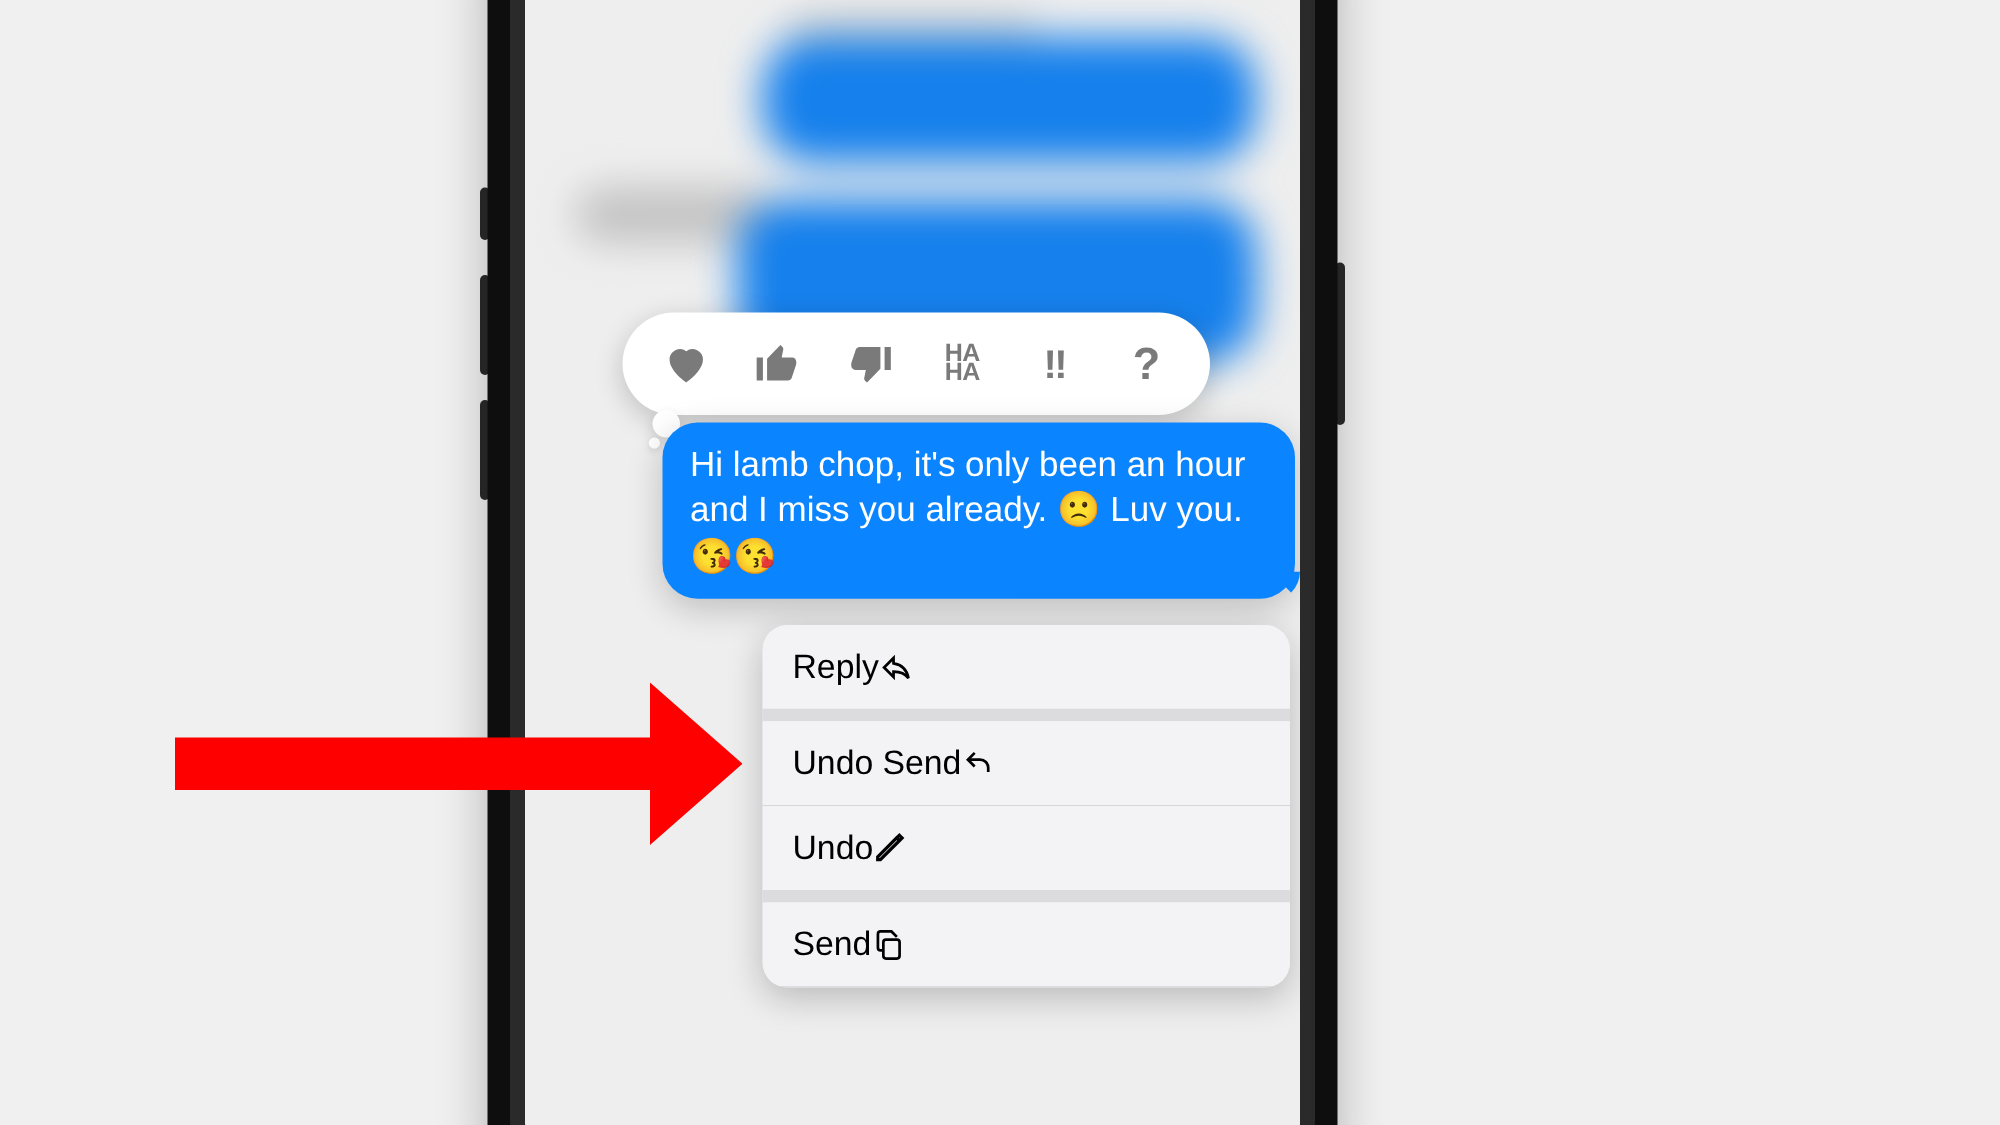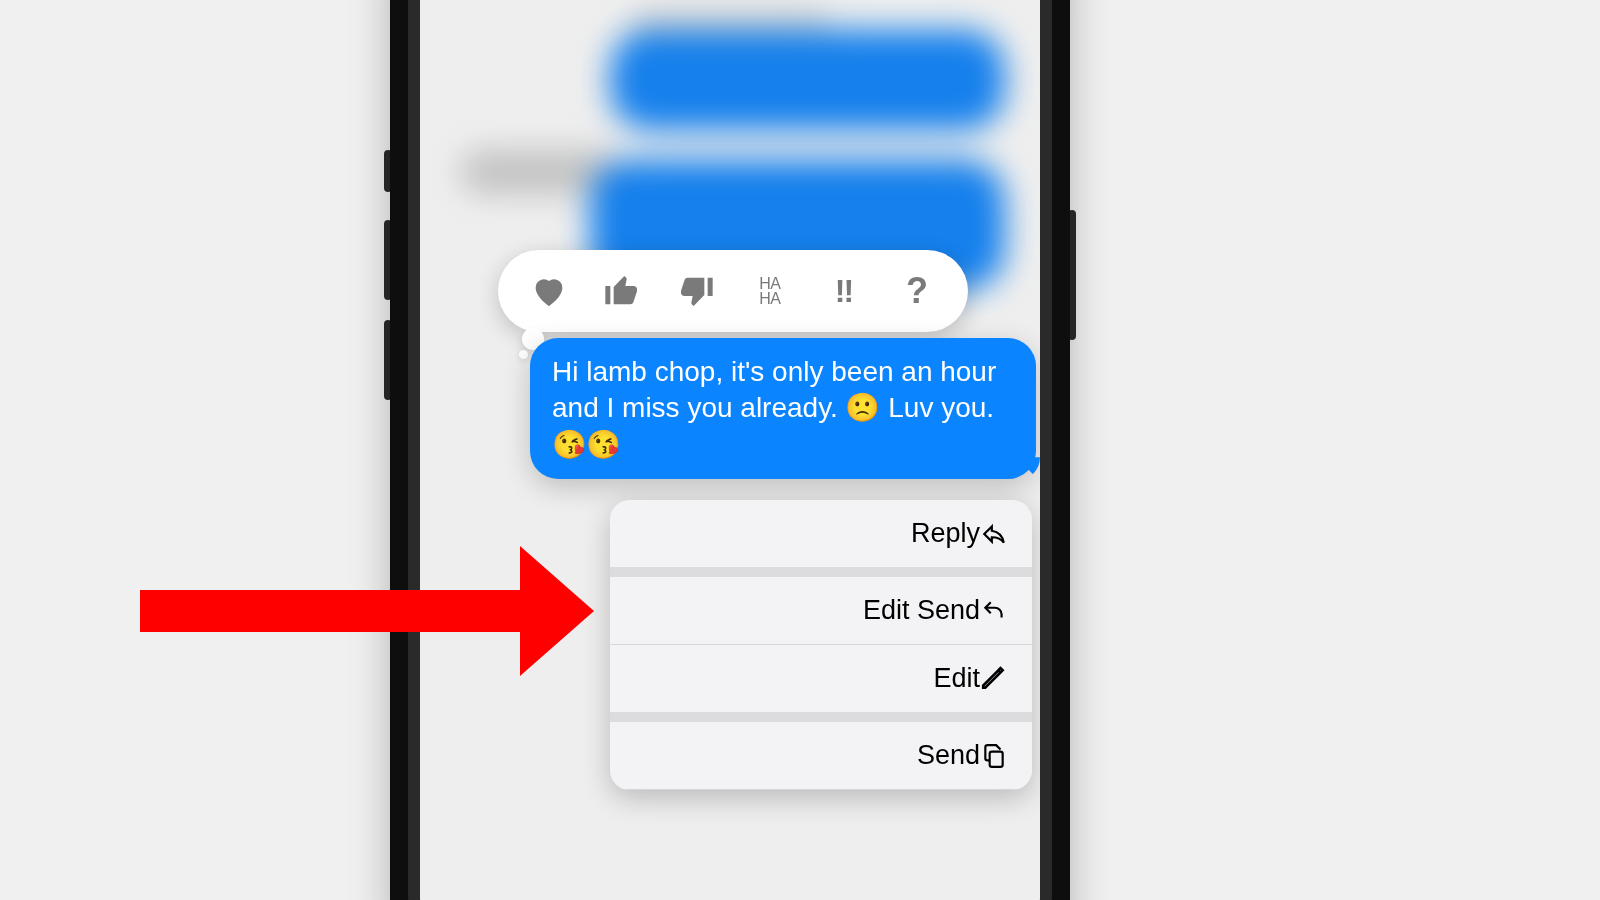--- a/index.html
+++ b/index.html
@@ -32,40 +32,40 @@
   .dim-overlay{position:absolute;inset:0;background:rgba(160,160,160,.08);}
 
   
   .tapback{position:absolute;left:78px;top:340px;width:470px;height:82px;
     background:#fff;border-radius:46px;box-shadow:0 6px 22px rgba(0,0,0,.20);
     display:flex;align-items:center;justify-content:space-around;padding:0 14px;
     box-sizing:border-box;}
   .tap-icon{width:46px;height:46px;display:flex;align-items:center;justify-content:center;
     color:#6e6e6e;cursor:pointer;}
   .tap-icon svg{width:40px;height:40px;fill:#7a7a7a;}
-  .tap-ha{font-size:16px;font-weight:400;line-height:15px;color:#7a7a7a;letter-spacing:-.5px;}
+  .tap-ha{font-size:20px;font-weight:700;line-height:15px;color:#7a7a7a;letter-spacing:-.5px;}
   .tap-bang{font-size:32px;font-weight:900;color:#7a7a7a;letter-spacing:-2px;}
   .tap-q{font-size:36px;font-weight:900;color:#7a7a7a;}
   .tapback-tail{position:absolute;left:102px;top:418px;width:22px;height:22px;
     background:#fff;border-radius:50%;box-shadow:0 4px 10px rgba(0,0,0,.12);}
   .tapback-dot{position:absolute;left:99px;top:440px;width:9px;height:9px;
     background:#fff;border-radius:50%;box-shadow:0 2px 6px rgba(0,0,0,.12);}
 
   
   .bubble{position:absolute;left:110px;right:4px;top:428px;background:#0b84ff;
     border-radius:28px;color:#fff;font-size:28px;line-height:1.30;padding:16px 22px;
     box-shadow:0 8px 28px rgba(0,0,0,.20);}
   .bubble .tail{position:absolute;right:-4px;bottom:-2px;width:24px;height:24px;
     background:#0b84ff;border-bottom-right-radius:26px;
     clip-path:polygon(0 0,100% 0,100% 100%);}
 
   
   .menu{position:absolute;left:190px;right:8px;top:590px;background:#efeff1;
     border-radius:20px;box-shadow:0 8px 28px rgba(0,0,0,.22);overflow:hidden;}
-  .menu-row{display:flex;align-items:center;justify-content:flex-end;
+  .menu-row{display:flex;align-items:center;justify-content:flex-start;
     padding:18px 24px;font-size:27px;color:#000;background:#f3f3f5;cursor:pointer;}
   .menu-sep-thin{height:1px;background:#d6d6d9;}
   .menu-sep-thick{height:10px;background:#dcdcdf;}
   .menu-icon{width:28px;height:28px;display:flex;align-items:center;justify-content:center;}
   .menu-icon svg{width:26px;height:26px;stroke:#000;stroke-width:2;fill:none;}
   .edit-icon svg{stroke-width:2.4;}
 
   
   .arrow{position:absolute;left:140px;top:546px;width:454px;height:130px;pointer-events:none;}
   .arrow svg{width:100%;height:100%;}
@@ -131,33 +131,33 @@
           <span class="menu-icon">
             <svg viewBox="0 0 24 24">
                 <path d="M10 5 3 12l7 7v-4c5 0 9 2 11 5-1-6-5-10-11-11V5z"></path>
               </svg>
           </span>
         </div>
 
         <div class="menu-sep-thick"></div>
 
         <div class="menu-row">
-          <span>Edit Send</span>
+          <span>Undo Send</span>
           <span class="menu-icon">
             <svg viewBox="0 0 24 24">
                 <path d="M9 14 4 9l5-5"></path>
                 <path d="M4 9h9a6 6 0 0 1 6 6v3"></path>
               </svg>
           </span>
         </div>
 
         <div class="menu-sep-thin"></div>
 
         <div class="menu-row">
-          <span>Edit</span>
+          <span>Undo</span>
           <span class="menu-icon edit-icon">
             <svg viewBox="0 0 24 24">
                 <path d="M4 20 18 6l-2-2L2 18v2h2zM16 4l2 2 2-2-2-2-2 2z"></path>
               </svg>
           </span>
         </div>
 
         <div class="menu-sep-thick"></div>
 
         <div class="menu-row">

